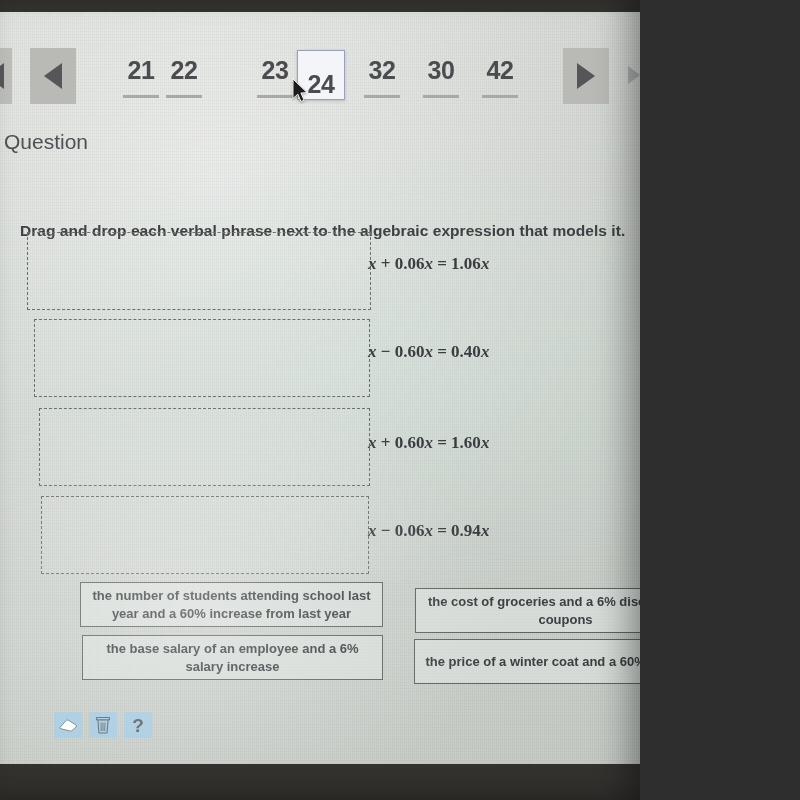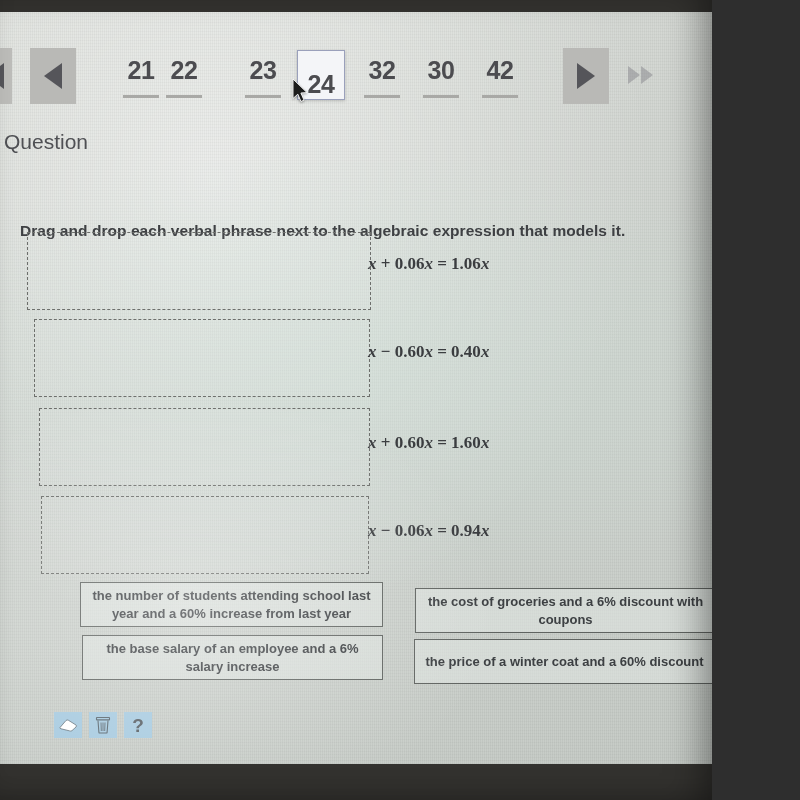--- a/index.html
+++ b/index.html
@@ -10,21 +10,21 @@
   body {
     width: 800px;
     height: 800px;
     overflow: hidden;
     font-family: "Liberation Sans", sans-serif;
   }
 
   
   #photo {
     position: relative;
-    width: 712px;
+    width: 640px;
     height: 800px;
     background: #33322f;
     overflow: hidden;
   }
 
   
   #screen {
     position: absolute;
     left: -4px;
     top: 12px;
@@ -287,21 +287,21 @@
       <div class="pagenum" style="left:122px;">
         <span>21</span>
         <span class="underline"></span>
       </div>
 
       <div class="pagenum" style="left:165px;">
         <span>22</span>
         <span class="underline"></span>
       </div>
 
-      <div class="pagenum" style="left:244px;">
+      <div class="pagenum" style="left:256px;">
         <span>23</span>
         <span class="underline"></span>
       </div>
 
       <div class="pagenum current" style="left:301px;">
         <span>24</span>
 
       </div>
 
       <div class="pagenum" style="left:363px;">

